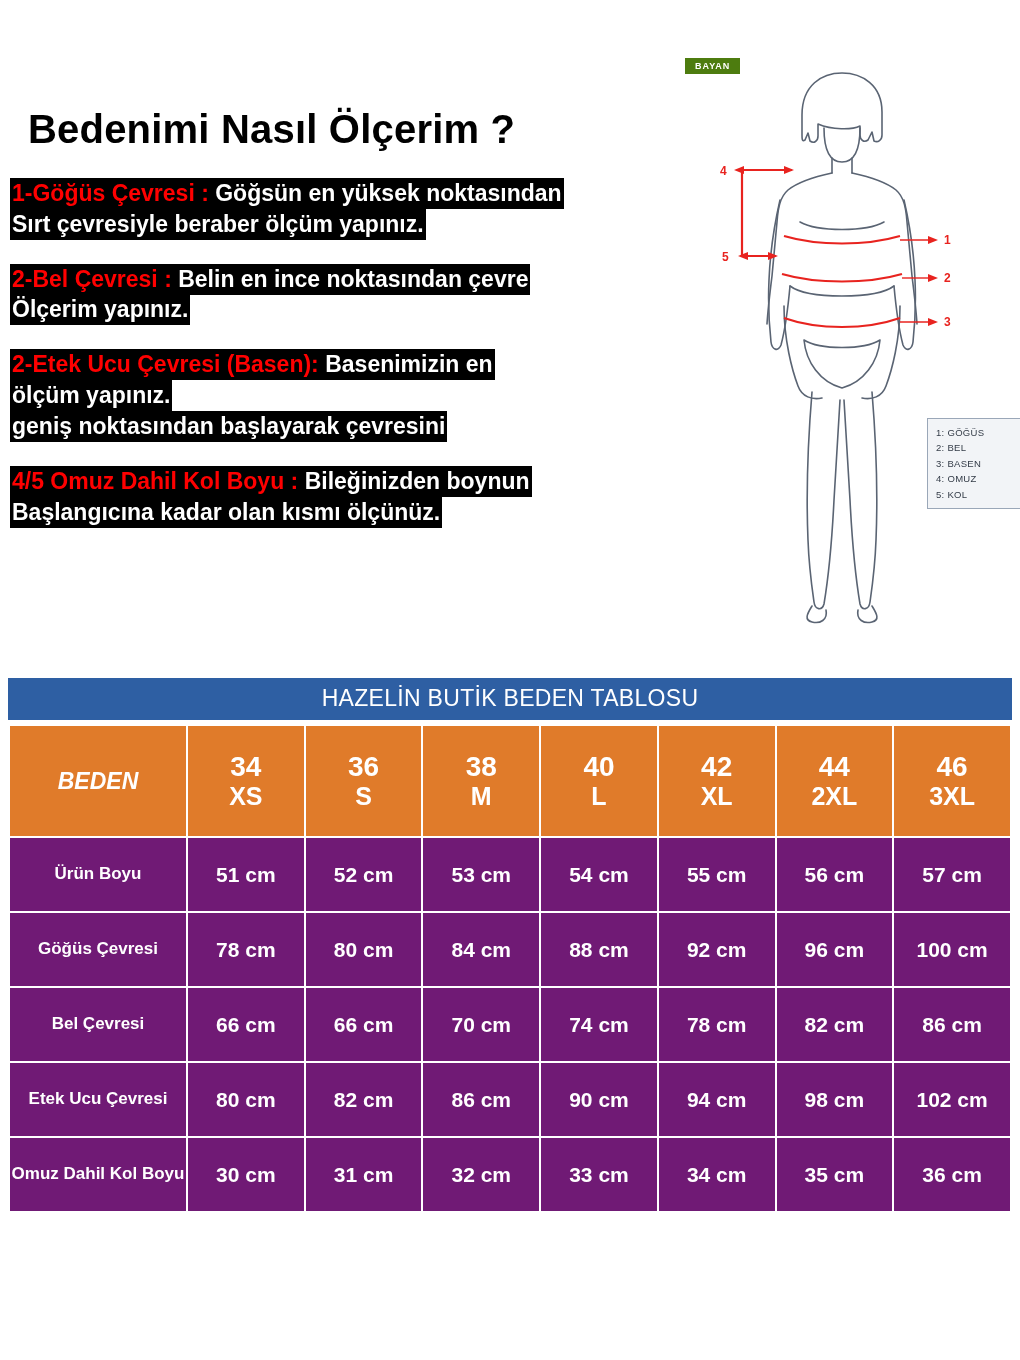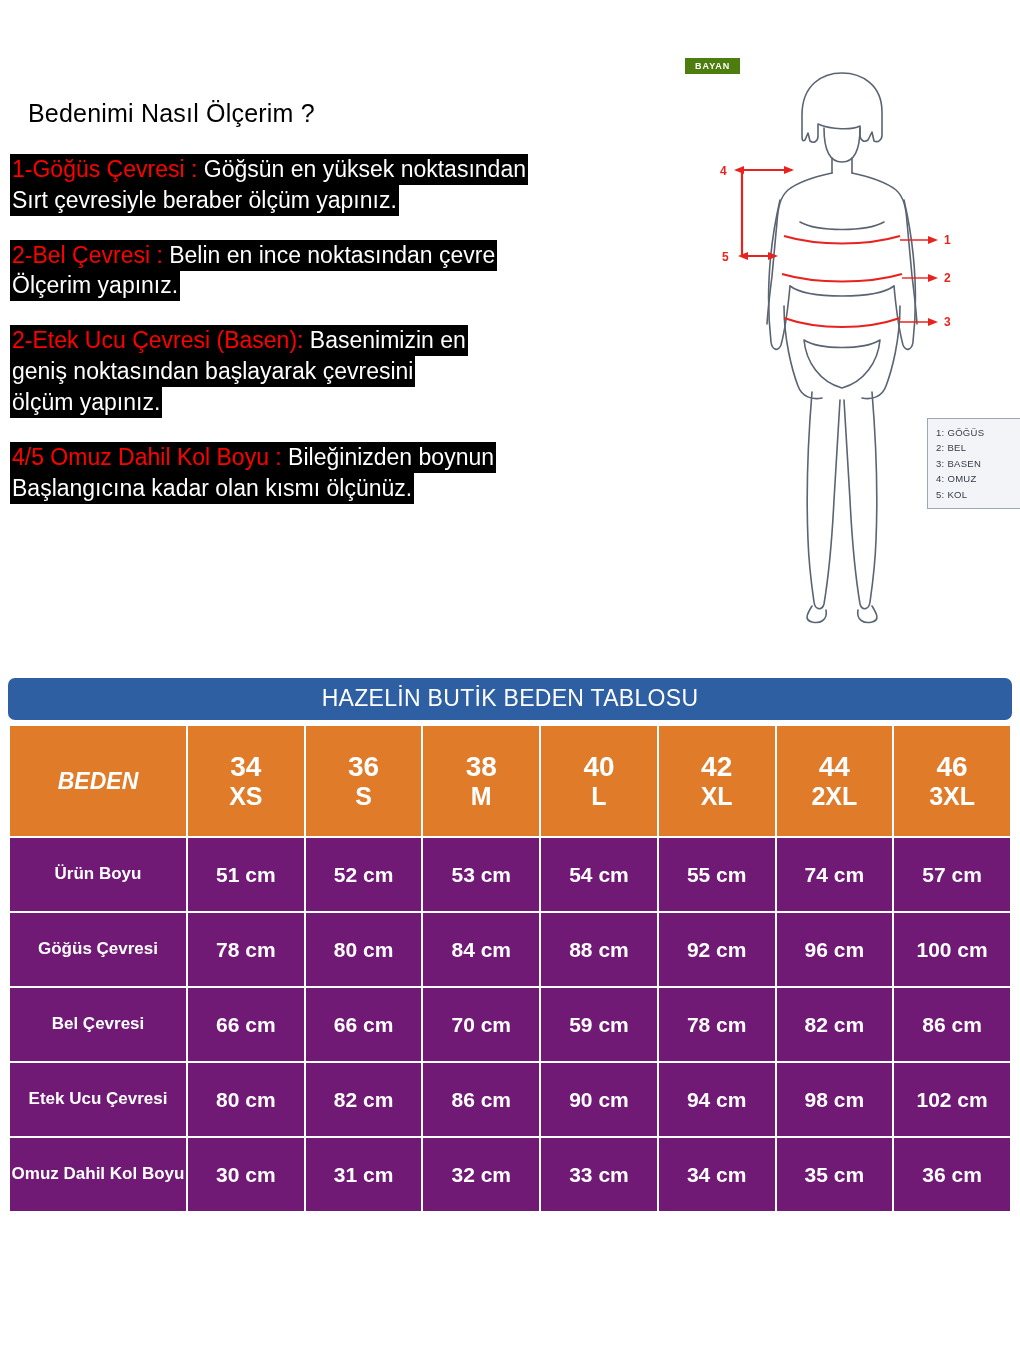--- a/index.html
+++ b/index.html
@@ -19,38 +19,38 @@
 
   
   .instructions {
     position: absolute;
     left: 0;
     top: 0;
     width: 690px;
     padding: 95px 0 0 10px;
   }
   .main-title {
-    font-size: 25px;
-    font-weight: normal;
+    font-size: 40px;
+    font-weight: bold;
     color: #000000;
-    margin: 4px 0 26px 18px;
+    margin: 12px 0 26px 18px;
     letter-spacing: 0.2px;
   }
   .para {
     margin: 0 0 24px 0;
     line-height: 1.30;
   }
   .para .line {
     display: block;
   }
   .para .hl {
     background: #000000;
     color: #ffffff;
     font-size: 23px;
-    font-weight: normal;
+    font-weight: bold;
     padding: 2px 2px 3px 2px;
     display: inline;
     line-height: 1.34;
     box-decoration-break: clone;
     -webkit-box-decoration-break: clone;
   }
   .para .hl .key {
     color: #ff0000;
   }
 
@@ -97,21 +97,20 @@
     width: 1004px;
   }
   .table-title {
     background: #2e5fa3;
     color: #ffffff;
     text-align: center;
     font-size: 23px;
     font-weight: normal;
     padding: 7px 0 8px 0;
     letter-spacing: 0.3px;
-    border-radius: 7px;
   }
   table.sizes {
     width: 100%;
     border-collapse: collapse;
     table-layout: fixed;
     margin-top: 4px;
   }
   table.sizes th, table.sizes td {
     border: 2px solid #ffffff;
     text-align: center;
@@ -166,22 +165,22 @@
       <span class="line"><span class="hl">Sırt çevresiyle beraber ölçüm yapınız.</span></span>
     </p>
 
     <p class="para">
       <span class="line"><span class="hl"><span class="key">2-Bel Çevresi :</span><span> Belin en ince noktasından çevre</span></span></span>
       <span class="line"><span class="hl">Ölçerim yapınız.</span></span>
     </p>
 
     <p class="para">
       <span class="line"><span class="hl"><span class="key">2-Etek Ucu Çevresi (Basen):</span><span> Basenimizin en</span></span></span>
+      <span class="line"><span class="hl">ölçüm yapınız.</span></span>
       <span class="line"><span class="hl">geniş noktasından başlayarak çevresini</span></span>
-      <span class="line"><span class="hl">ölçüm yapınız.</span></span>
     </p>
 
     <p class="para">
       <span class="line"><span class="hl"><span class="key">4/5 Omuz Dahil Kol Boyu :</span><span> Bileğinizden boynun</span></span></span>
       <span class="line"><span class="hl"> Başlangıcına kadar olan kısmı ölçünüz.</span></span>
     </p>
   </div>
 
   <div class="figure">
     <div class="bayan-tag">BAYAN</div>
@@ -295,39 +294,39 @@
         </tr>
       </thead>
       <tbody>
         <tr>
           <td class="rowhead">Ürün Boyu</td>
           <td>51 cm</td>
           <td>52 cm</td>
           <td>53 cm</td>
           <td>54 cm</td>
           <td>55 cm</td>
-          <td>74 cm</td>
+          <td>56 cm</td>
           <td>57 cm</td>
         </tr>
         <tr>
           <td class="rowhead">Göğüs Çevresi</td>
           <td>78 cm</td>
           <td>80 cm</td>
           <td>84 cm</td>
           <td>88 cm</td>
           <td>92 cm</td>
           <td>96 cm</td>
           <td>100 cm</td>
         </tr>
         <tr>
           <td class="rowhead">Bel Çevresi</td>
           <td>66 cm</td>
           <td>66 cm</td>
           <td>70 cm</td>
-          <td>59 cm</td>
+          <td>74 cm</td>
           <td>78 cm</td>
           <td>82 cm</td>
           <td>86 cm</td>
         </tr>
         <tr>
           <td class="rowhead">Etek Ucu Çevresi</td>
           <td>80 cm</td>
           <td>82 cm</td>
           <td>86 cm</td>
           <td>90 cm</td>

